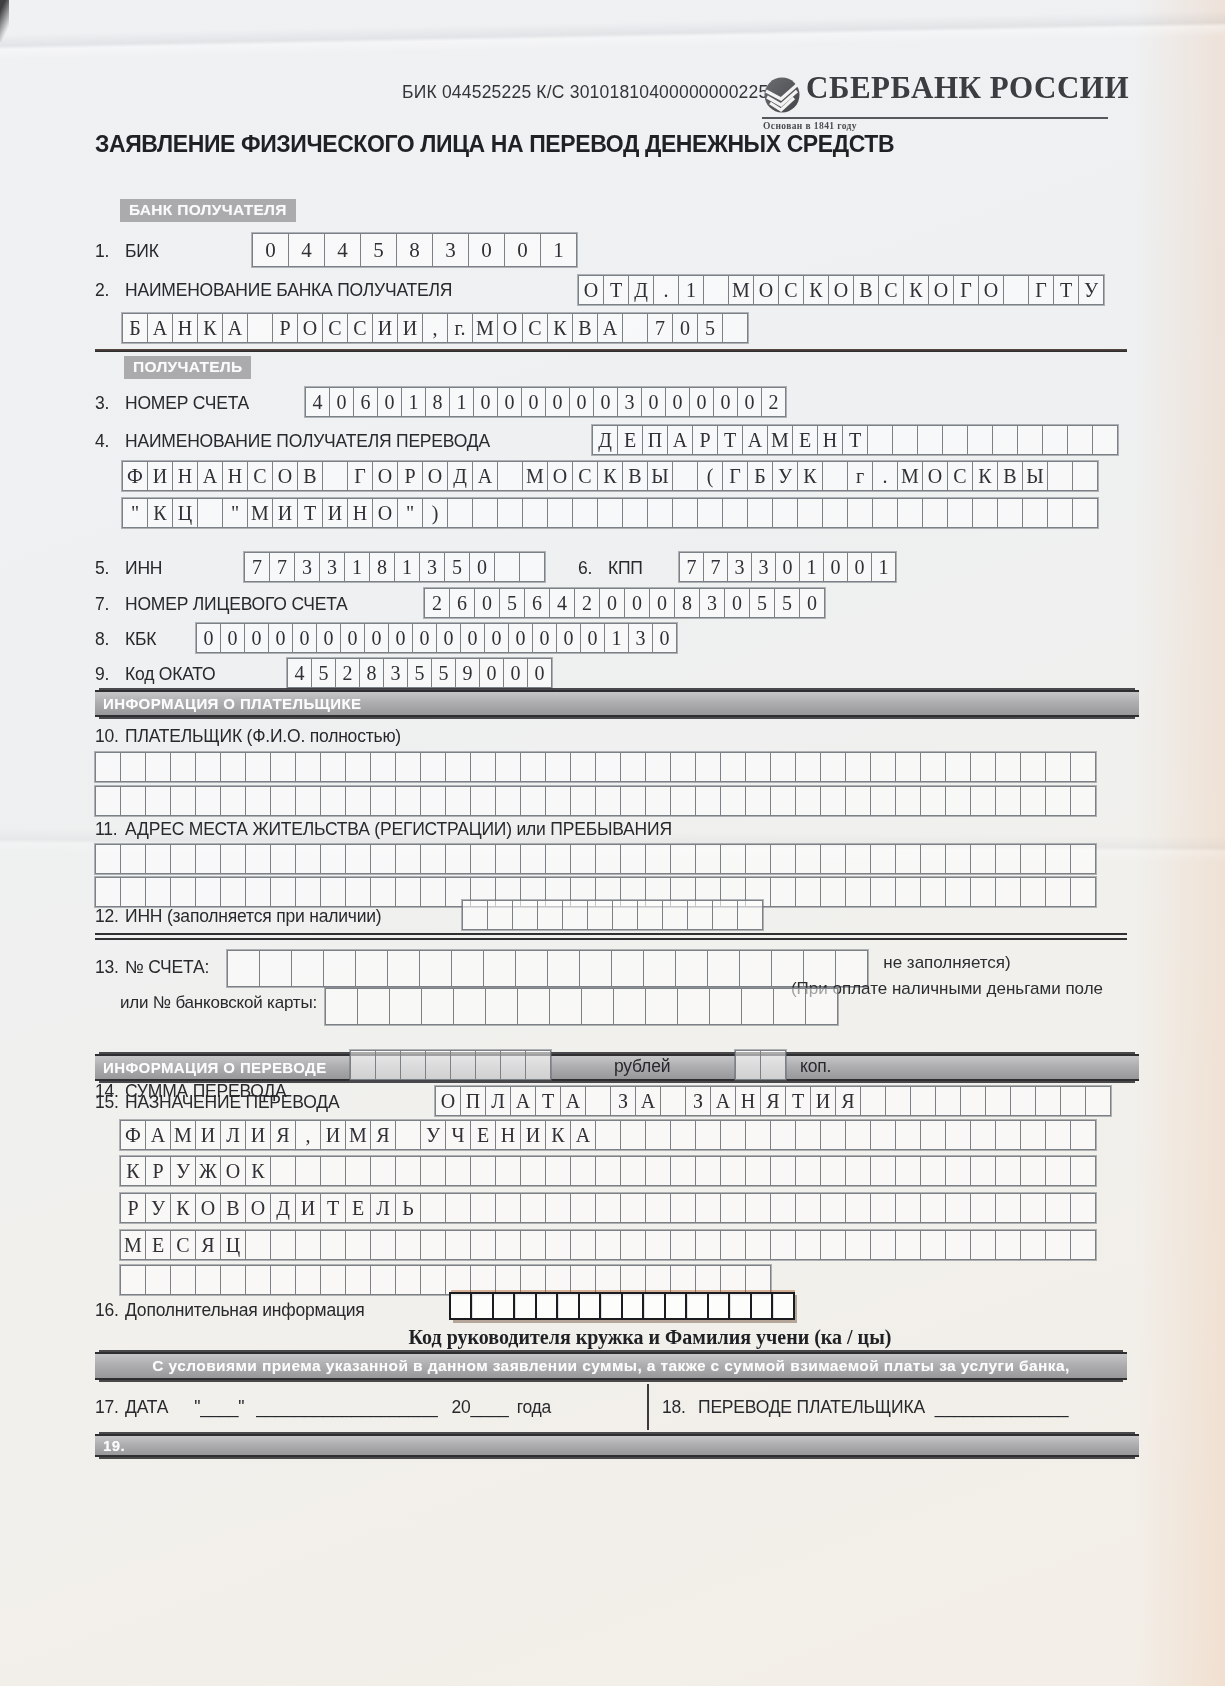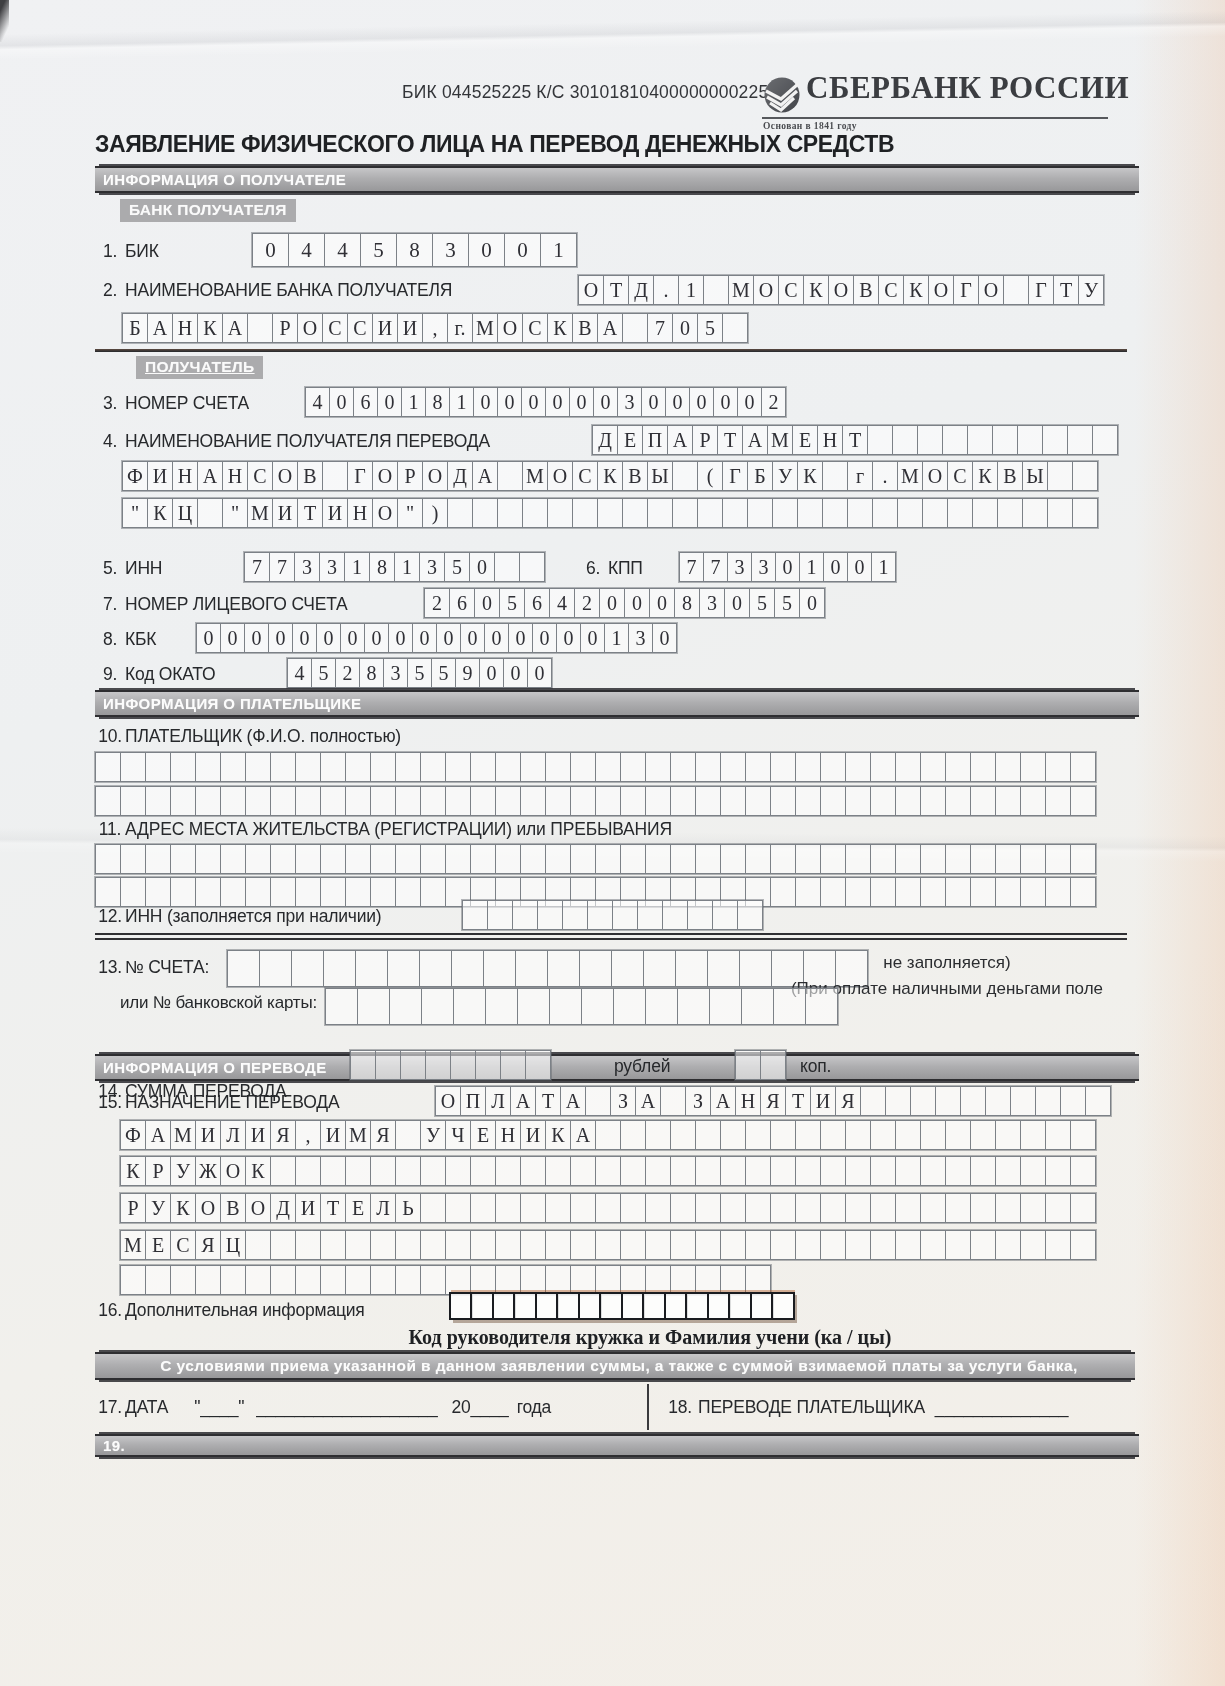--- a/index.html
+++ b/index.html
@@ -9,30 +9,30 @@
   
   .warm-edge{position:absolute;right:0;top:0;width:90px;height:100%;
              background:linear-gradient(to left,rgba(233,166,116,.20),rgba(233,166,116,0));}
   .corner-tl{position:absolute;left:0;top:0;width:9px;height:42px;
              background:linear-gradient(115deg,#3f3f42 18%,rgba(63,63,66,0) 75%);}
   .crease{position:absolute;left:-20px;width:1300px;height:26px;pointer-events:none;
           background:linear-gradient(to bottom,rgba(0,0,0,0),rgba(110,112,122,.10) 45%,rgba(255,255,255,.35) 60%,rgba(0,0,0,0));}
   .crease.c1{top:22px;transform:rotate(-1.1deg);}
   .crease.c2{top:832px;opacity:.6;transform:rotate(.4deg);}
 
-  .lab{position:absolute;font-size:17.5px;letter-spacing:-0.2px;white-space:nowrap;color:#27292c;text-align:center;}
+  .lab{position:absolute;font-size:17.5px;letter-spacing:-0.2px;white-space:nowrap;color:#27292c;}
   .lab .n{display:inline-block;min-width:30px;}
   .small-lab{font-size:17px;}
 
   .bar{position:absolute;left:95px;width:1032px;background:linear-gradient(#c6c6c8 0%,#aeaeb0 45%,#98989a 100%);
        border-top:2px solid #2e2e31;border-bottom:2px solid #2e2e31;
        box-shadow:0 -6px 0 -4px rgba(44,44,48,.85),0 6px 0 -4px rgba(44,44,48,.85);
        color:#fcfcfc;font-weight:bold;font-size:15px;letter-spacing:.4px;
        padding:3px 4px 3px 8px;text-shadow:0 0 1px rgba(255,255,255,.4);}
-  .bar.center{text-align:center;font-size:15.5px;padding-left:8px;padding-right:0;}
+  .bar.center{text-align:center;font-size:15.5px;padding-left:0;padding-right:0;}
   .subbar{position:absolute;background:#ababad;color:#fafafa;font-weight:bold;font-size:15.5px;
           letter-spacing:.3px;padding:2px 9px 3px;text-shadow:0 0 1px rgba(255,255,255,.4);}
 
   .hr1{position:absolute;left:95px;width:1032px;height:3px;
        background:linear-gradient(#5d4b42,#24282c);}
   .hrdbl{position:absolute;left:95px;width:1032px;height:3px;
          border-top:2.5px solid #303033;border-bottom:2.5px solid #303033;}
   .vline{position:absolute;width:2px;background:#3a3a3d;}
 
   .cells{position:absolute;display:flex;box-shadow:0 0 0 1px rgba(95,100,106,.45);}
@@ -82,21 +82,20 @@
       <path d="M4 16 L19 24 L36 9" stroke="#f2f2f2" stroke-width="3.2" fill="none"></path>
       <path d="M5 22 L19 30 L35 16" stroke="#f2f2f2" stroke-width="3.2" fill="none"></path>
       <path d="M8 28 L19 35 L32 23" stroke="#f2f2f2" stroke-width="3.2" fill="none"></path>
     </svg>
     <div class="logo-text">СБЕРБАНК РОССИИ</div>
     <div class="logo-underline"></div>
     <div class="logo-tagline">Основан в 1841 году</div>
   </div>
   <div class="title" style="left:95px;top:131px;">ЗАЯВЛЕНИЕ ФИЗИЧЕСКОГО ЛИЦА НА ПЕРЕВОД ДЕНЕЖНЫХ СРЕДСТВ</div>
 
-  <div class="bar" style="top:166px;">ИНФОРМАЦИЯ О ПОЛУЧАТЕЛЕ</div>
   <div class="subbar" style="left:120px;top:199px;">БАНК ПОЛУЧАТЕЛЯ</div>
 
   <div class="lab" style="left:95px;top:241px;"><span class="n">1.</span><span>БИК</span></div>
   <div class="cells c37" style="left:252px;top:233px;">
       <span class="cell">0</span>
       <span class="cell">4</span>
       <span class="cell">4</span>
       <span class="cell">5</span>
       <span class="cell">8</span>
       <span class="cell">3</span>
@@ -151,21 +150,21 @@
       <span class="cell">В</span>
       <span class="cell">А</span>
       <span class="cell"></span>
       <span class="cell">7</span>
       <span class="cell">0</span>
       <span class="cell">5</span>
       <span class="cell"></span>
     </div>
 
   <div class="hr1" style="top:349px;"></div>
-  <div class="subbar" style="left:136px;top:356px;text-decoration:underline;">ПОЛУЧАТЕЛЬ</div>
+  <div class="subbar" style="left:124px;top:356px;">ПОЛУЧАТЕЛЬ</div>
 
   <div class="lab" style="left:95px;top:393px;"><span class="n">3.</span><span>НОМЕР СЧЕТА</span></div>
   <div class="cells c25" style="left:305px;top:387px;">
       <span class="cell">4</span>
       <span class="cell">0</span>
       <span class="cell">6</span>
       <span class="cell">0</span>
       <span class="cell">1</span>
       <span class="cell">8</span>
       <span class="cell">1</span>

